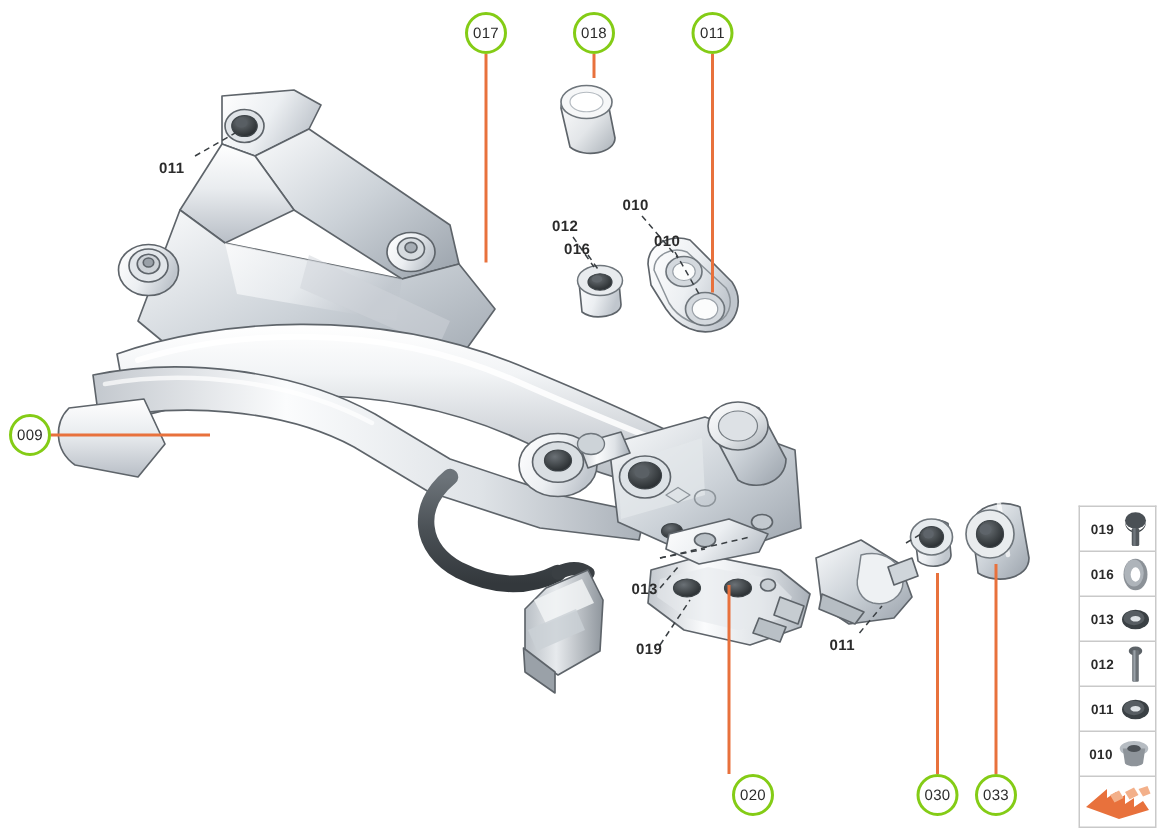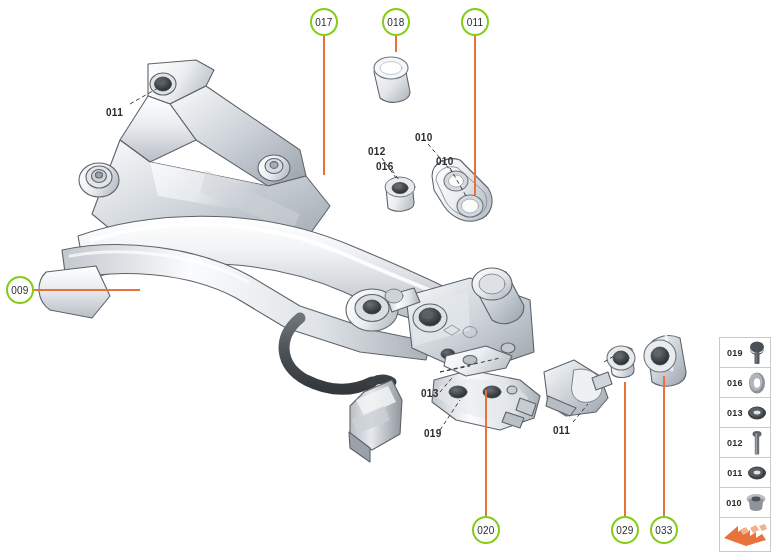--- a/index.html
+++ b/index.html
@@ -340,22 +340,22 @@
       <line x1="486" y1="516" x2="486" y2="390"></line>
       <line x1="625" y1="516" x2="625" y2="382"></line>
       <line x1="664" y1="516" x2="664" y2="376"></line>
     </g>
   </svg>
 
   <div class="callout" style="left:310px; top:8px;">017</div>
   <div class="callout" style="left:382px; top:8px;text-align:center;">018</div>
   <div class="callout" style="left:461px; top:8px;">011</div>
   <div class="callout" style="left:6px; top:276px;">009</div>
-  <div class="callout" style="left:472px; top:516px;">020</div>
-  <div class="callout" style="left:611px; top:516px;">029</div>
+  <div class="callout" style="left:488px; top:516px;">020</div>
+  <div class="callout" style="left:611px; top:516px;">030</div>
   <div class="callout" style="left:650px; top:516px;">033</div>
 
   <div class="plabel" style="left:106px; top:107px;">011</div>
   <div class="plabel" style="left:368px; top:146px;">012</div>
   <div class="plabel" style="left:376px; top:161px;">016</div>
   <div class="plabel" style="left:415px; top:132px;">010</div>
   <div class="plabel" style="left:436px; top:156px;">010</div>
   <div class="plabel" style="left:421px; top:388px;">013</div>
   <div class="plabel" style="left:424px; top:428px;">019</div>
   <div class="plabel" style="left:553px; top:425px;">011</div>

